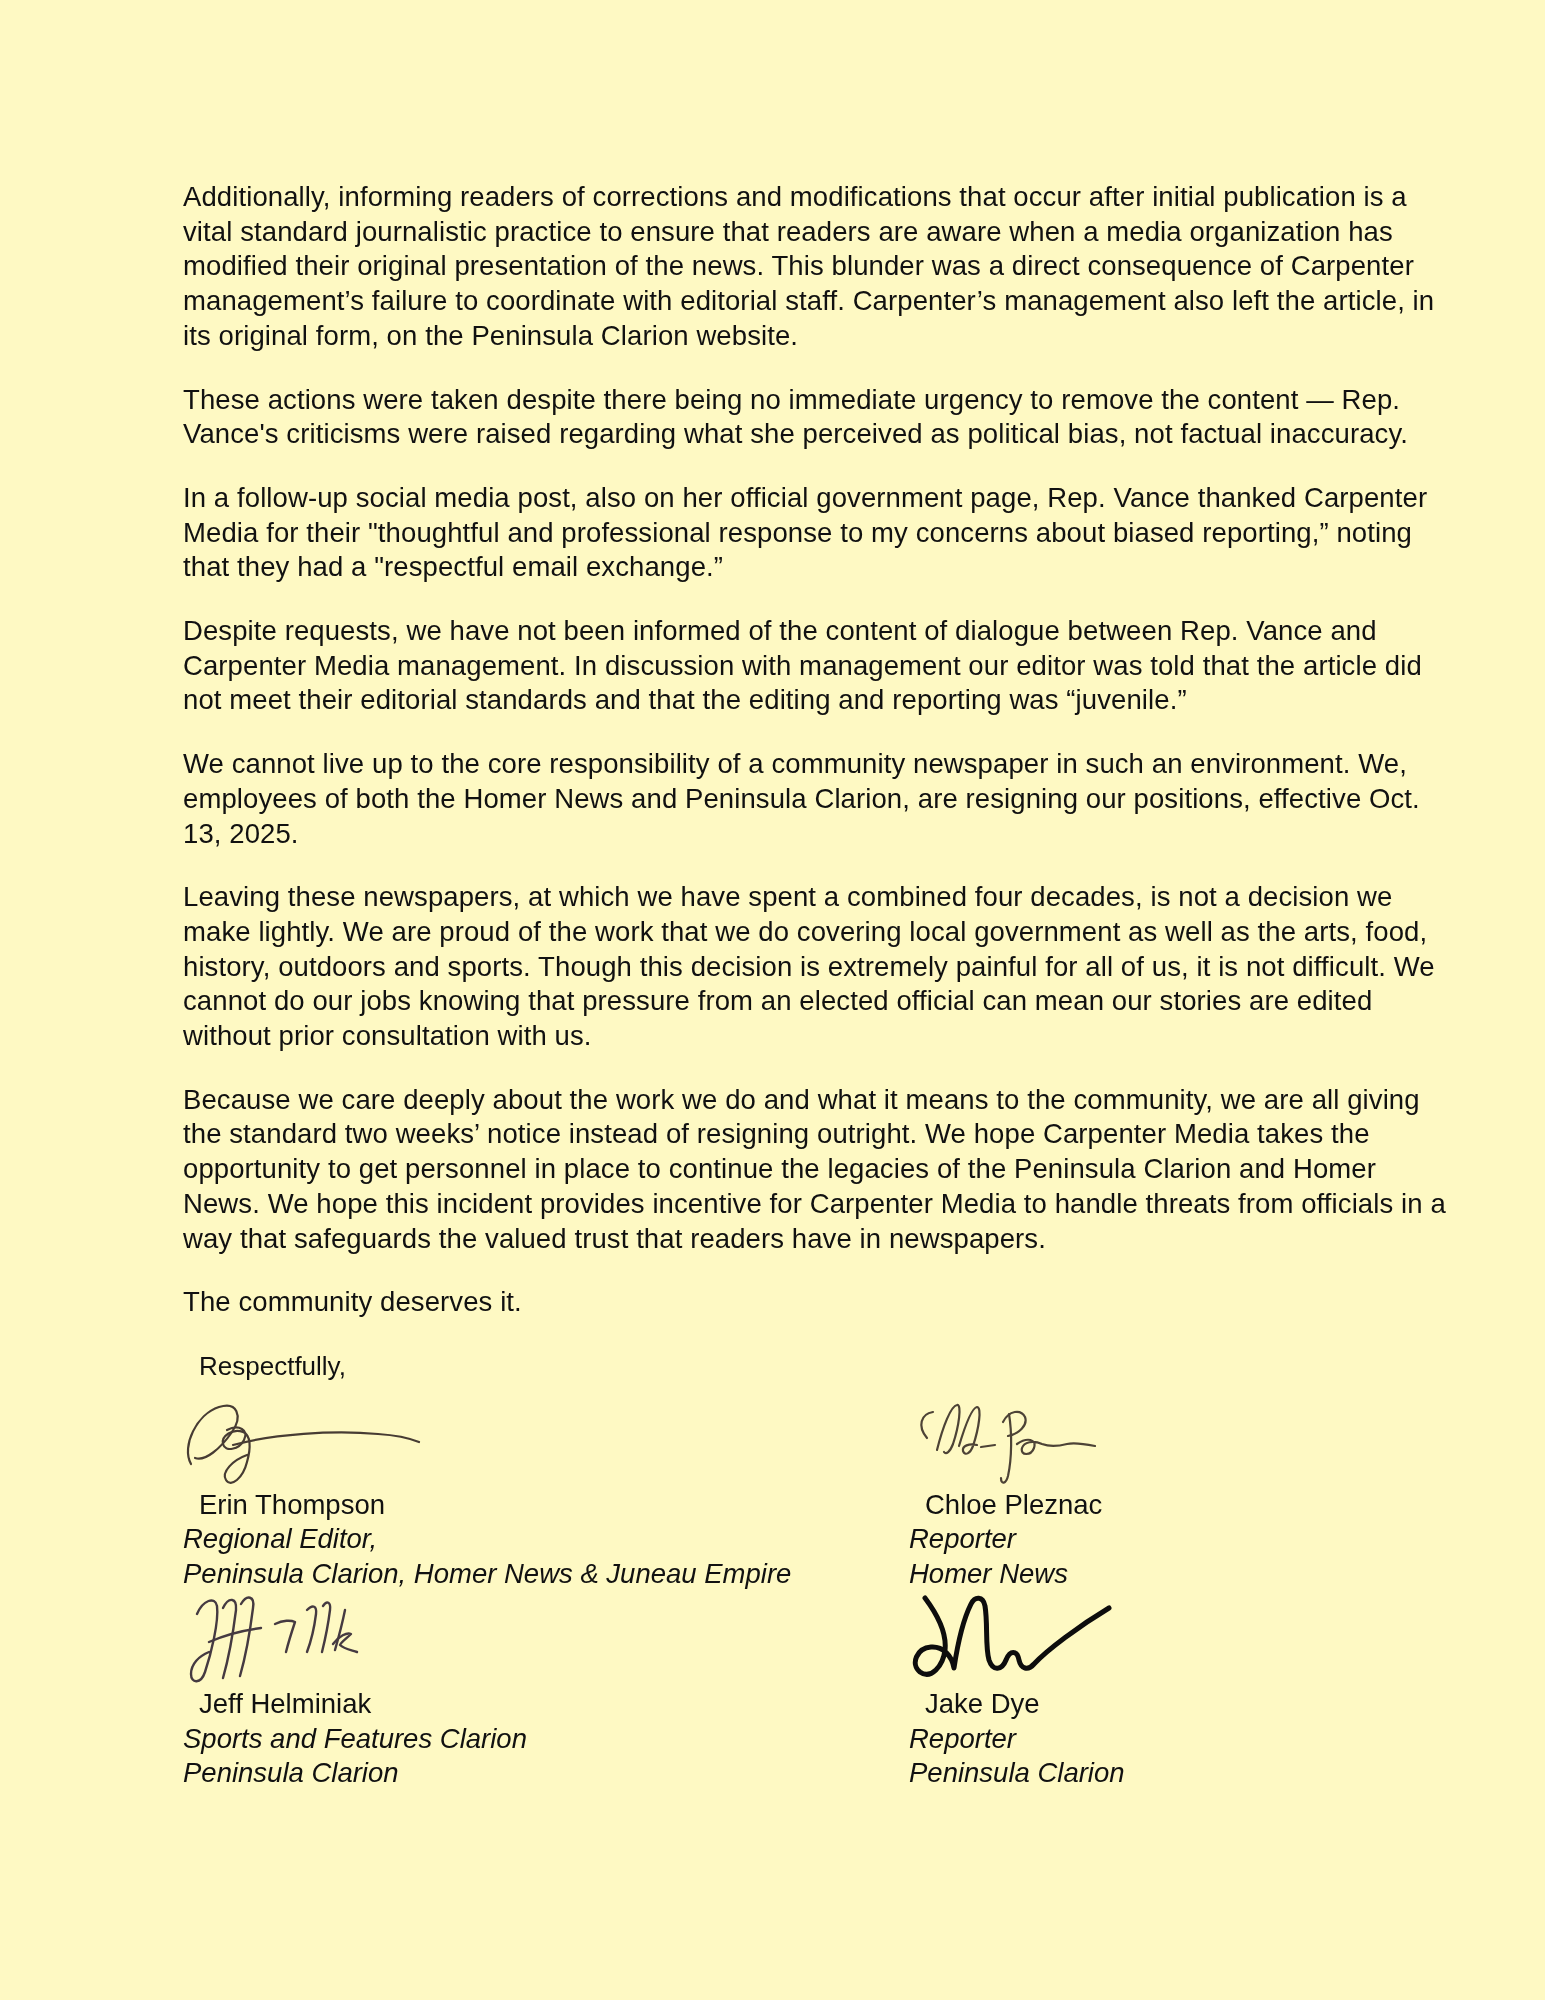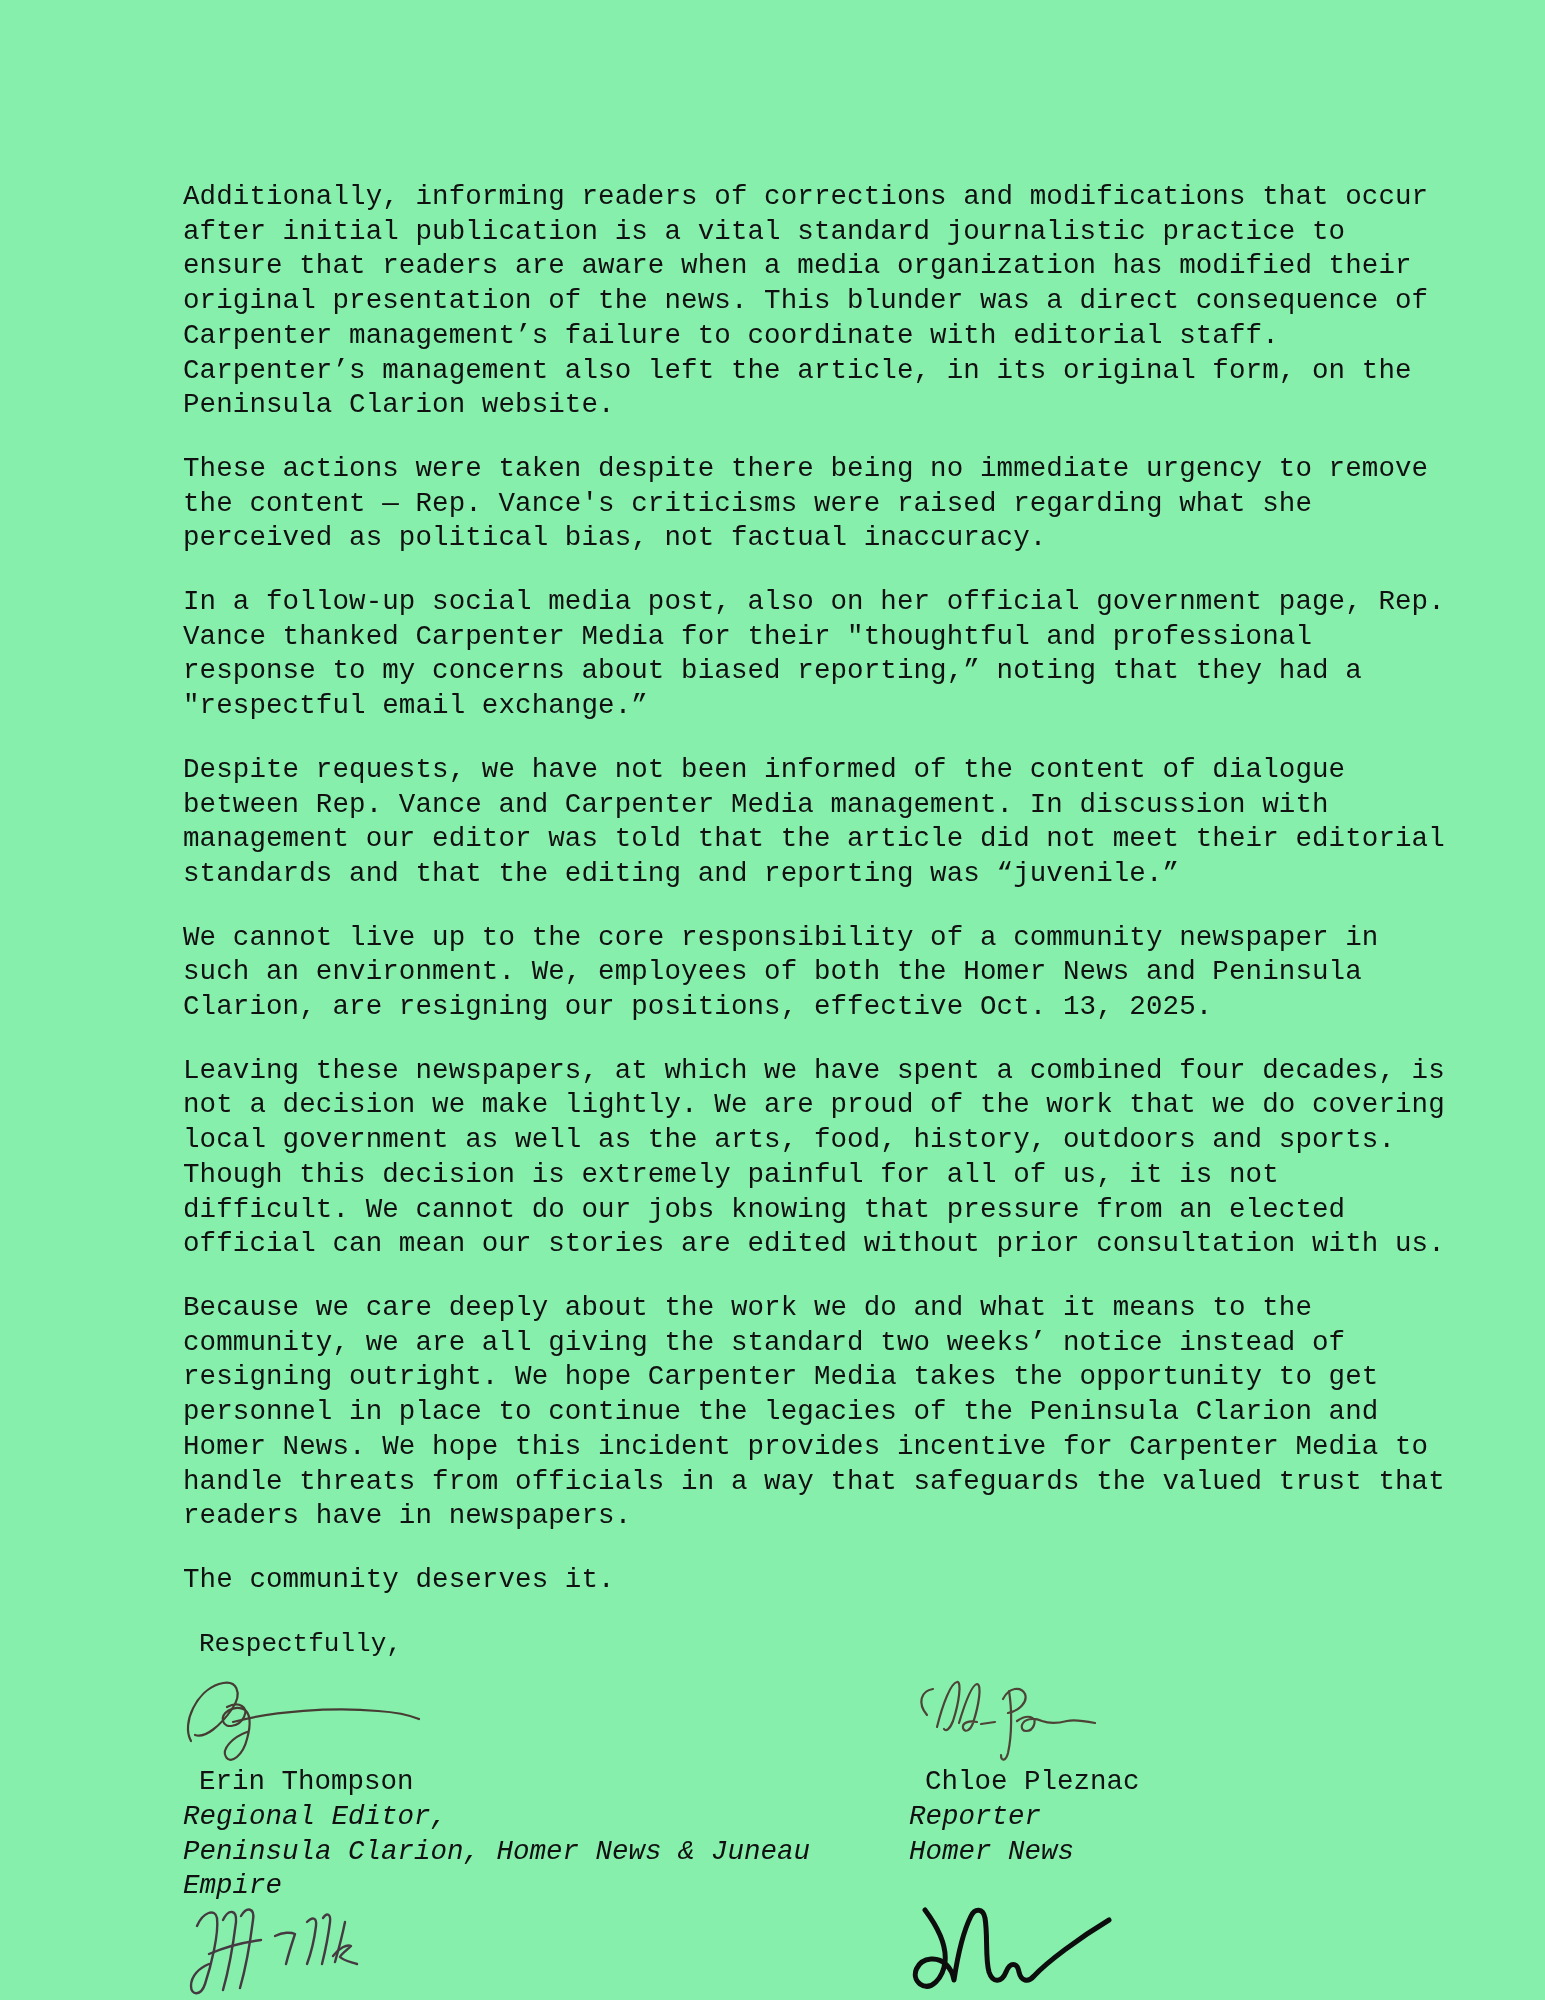--- a/index.html
+++ b/index.html
@@ -5,24 +5,24 @@
   html, body {
     margin: 0;
     padding: 0;
     background: #ffffff;
   }
   .page {
     position: relative;
     width: 1545px;
     height: 2000px;
     margin: 0 auto;
-    background: #86efac;
+    background: #fef9c3;
     box-sizing: border-box;
     padding: 180px 90px 0 183px;
-    font-family: Liberation Mono, monospace;
+    font-family: Liberation Sans, sans-serif;
     color: #111111;
     overflow: hidden;
   }
   .body-text p {
     margin: 0 0 29px 0;
     font-size: 27.5px;
     line-height: 34.7px;
     letter-spacing: 0.1px;
     color: #111111;
   }
@@ -127,18 +127,19 @@
       </svg>
       <div class="sig-name">Jeff Helminiak</div>
       <div class="sig-title">Sports and Features Clarion</div>
       <div class="sig-org">Peninsula Clarion</div>
     </div>
 
     <div class="sig-block">
       <svg class="sig-art row2" viewBox="0 0 235 95" width="235" height="95" style="color: rgb(13, 13, 13);">
         <path stroke-width="5" d="M16 6 C28 22 38 40 36 58 C34 74 22 88 11 80 C1 72 8 56 22 55 C34 54 43 64 45 76 C48 56 54 28 62 12 C66 4 74 4 76 14 C79 32 76 54 80 68 C84 80 93 78 97 68 C101 58 108 58 110 68 C112 77 119 79 125 72 C138 58 170 34 200 16"></path>
       </svg>
+      <div class="sig-name">Jake Dye</div>
       <div class="sig-title">Reporter</div>
       <div class="sig-org">Peninsula Clarion</div>
     </div>
 
   </div>
 </div>
 
 </body></html>

